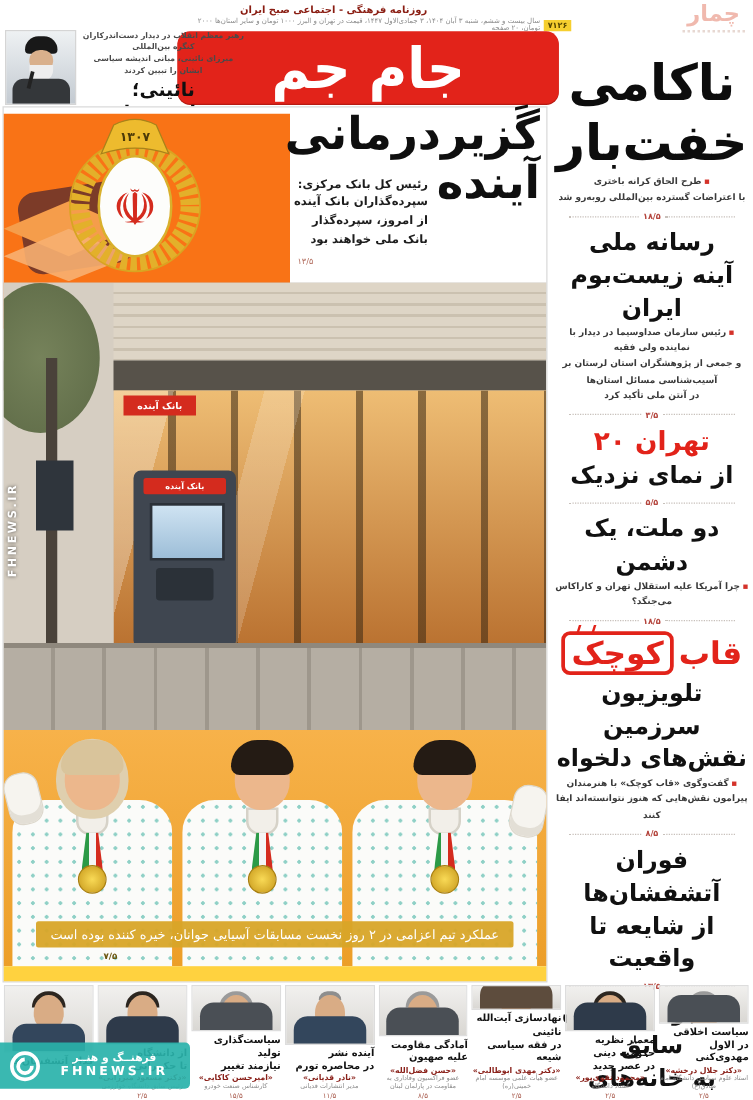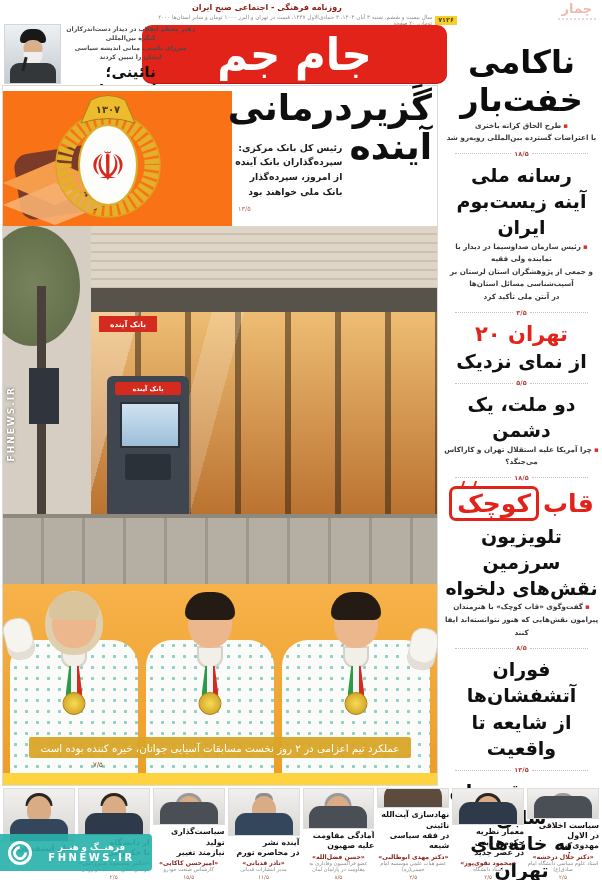--- a/index.html
+++ b/index.html
@@ -1,20 +1,20 @@
 <!DOCTYPE html>
 <html lang="fa" dir="rtl"><head>
 <meta charset="utf-8">
 <style>
   html,body{margin:0;padding:0}
   body{width:602px;height:880px;position:relative;background:#fff;overflow:hidden;
        font-family:"DejaVu Sans",sans-serif;direction:rtl}
 
   
-  .wm-top{position:absolute;top:1px;right:6px;color:#f0b9ae;font-weight:bold;font-size:13px;
+  .wm-top{position:absolute;top:1px;right:6px;color:#f0b9ae;font-weight:bold;font-size:18px;
           letter-spacing:1px;border-bottom:2px dotted #e7d8d2;padding:0 4px 2px}
   .tagline{position:absolute;top:3px;right:160px;width:250px;text-align:left;
            font-size:8px;font-weight:bold;color:#8a1d12}
   .infoline{position:absolute;top:14px;right:145px;width:300px;display:flex;direction:rtl;
             justify-content:flex-end;gap:3px;font-size:5.6px;color:#8a8a8a;align-items:center}
   .issue-chip{background:#f6cf2f;color:#574700;font-weight:bold;font-size:6.5px;padding:0 3px;line-height:9px}
   .masthead{position:absolute;top:25px;right:155px;width:305px;height:58px;background:#e2231a;
             border-radius:10px;display:flex;align-items:center;justify-content:center;box-shadow:0 1px 0 #b71a12}
   .masthead .logo-txt{color:#fff;font-size:42px;font-weight:900;letter-spacing:3px;transform:scaleY(1.08)}
 
@@ -85,28 +85,28 @@
   .ribbon{position:absolute;top:26px;left:50%;transform:translateX(-50%);width:17px;height:30px;
           background:linear-gradient(90deg,#2c9a47 0 33%,#f5f5f5 33% 66%,#d42b1e 66%);
           clip-path:polygon(22% 0,78% 0,100% 100%,0 100%)}
   .doll{position:absolute;width:26px;height:40px;border-radius:12px;background:#f6f4ef;
         box-shadow:inset 0 -7px 0 #e3dfd6;border:1px solid #ddd8cd}
   .sports-title{position:absolute;top:106px;left:0;right:0;text-align:center;z-index:5;
       font-size:33px;font-weight:900;color:#e2362a;letter-spacing:-1px;
       text-shadow:-2px -2px 0 #fff,2px -2px 0 #fff,-2px 2px 0 #fff,2px 2px 0 #fff,0 -2.5px 0 #fff,0 2.5px 0 #fff,-2.5px 0 0 #fff,2.5px 0 0 #fff}
   .sports-strip{position:absolute;top:153px;left:26px;right:26px;height:21px;background:rgba(216,165,40,.95);
       color:#fff;font-size:10.3px;font-weight:normal;display:flex;align-items:center;justify-content:center;z-index:5;border-radius:2px}
-  .sports-page{position:absolute;top:177px;left:90px;z-index:5;font-size:7px;color:#6b5510;font-weight:normal}
+  .sports-page{position:absolute;top:177px;left:80px;z-index:5;font-size:7px;color:#6b5510;font-weight:bold}
   .band{position:absolute;top:687px;left:0;width:434px;height:12px;background:#ffd23f}
 
   
   .sb{position:absolute;top:42px;left:443px;width:157px;height:744px;display:flex;flex-direction:column;
       justify-content:space-between;direction:rtl}
   .st{text-align:center;padding:1px 0}
-  .t-big{font-size:32px;font-weight:900;color:#0d0d0d;line-height:1.2;letter-spacing:-1px}
+  .t-big{font-size:40px;font-weight:900;color:#0d0d0d;line-height:1.2;letter-spacing:-1px}
   .t-md{font-size:19px;font-weight:900;color:#111;line-height:1.38;letter-spacing:-.5px}
   .t-red{font-size:21px;font-weight:900;color:#e2231a;line-height:1.3}
   .bl{font-size:7.2px;font-weight:600;color:#3a3a3a;line-height:1.75}
   .bl.first::before{content:"▪";color:#d4322a;font-size:7px;margin-left:2px}
   .sep{display:flex;align-items:center;gap:3px;margin:5px 12px 2px;color:#b4443c;font-size:6.5px;font-weight:bold}
   .sep::before,.sep::after{content:"";flex:1;border-top:1.6px dotted #c7c0ba}
   .qk{display:inline-block;color:#e2231a;font-weight:900;font-size:25px;margin-bottom:2px}
   .qk-w2{border:3px solid #e2231a;border-radius:7px;padding:0 5px;margin-right:4px;position:relative;display:inline-block}
   .qk-w2::before{content:"";position:absolute;top:-8px;left:10px;width:10px;height:7px;
       border-left:2.5px solid #e2231a;border-right:2.5px solid #e2231a;transform:skewX(-18deg)}

